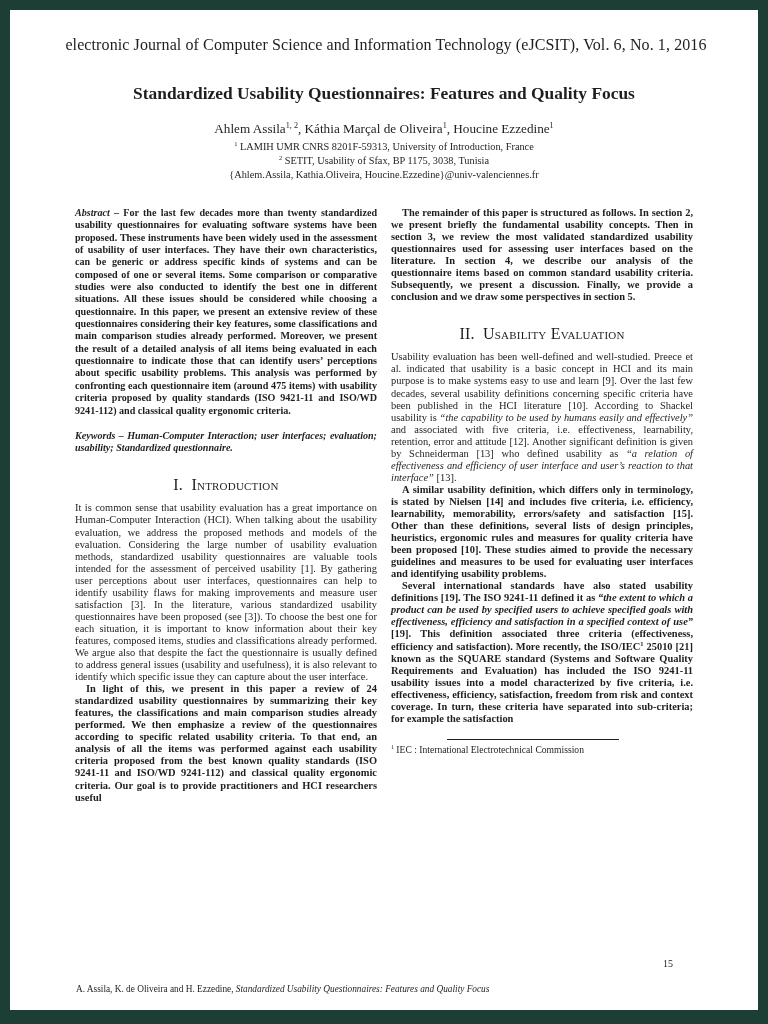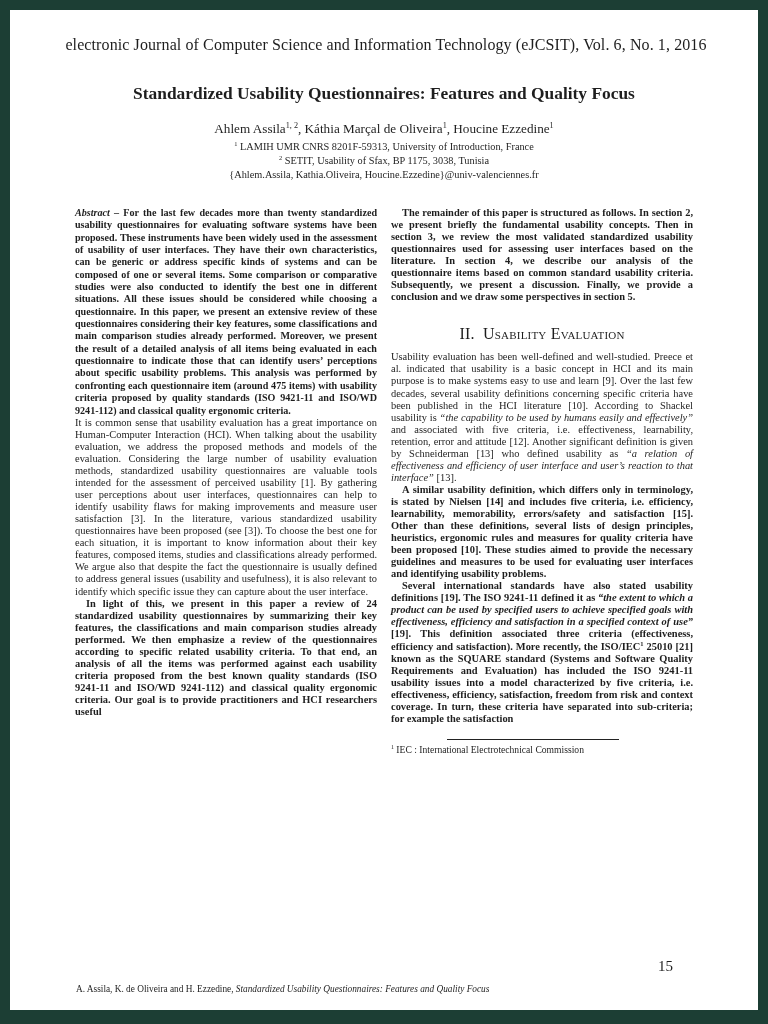--- a/index.html
+++ b/index.html
@@ -32,41 +32,43 @@
   .col p.indent{text-indent:11px;font-weight:bold;}
   .sec-heading{text-align:center;font-size:16px;margin:22px 0 8px;letter-spacing:.2px;}
   .bd{font-weight:bold;}
   .it{font-style:italic;}
   .sc{font-variant:small-caps;}
   sup{font-size:.62em;vertical-align:super;line-height:0;}
   .footnote{margin-top:14px;text-align:left;}
   .footnote-rule{width:172px;margin-left:56px;border-top:1.5px solid #222;margin-bottom:4px;}
   .footnote p{font-size:9.6px;line-height:11.5px;margin:0;}
   .footer-citation{position:absolute;left:76px;top:984px;font-size:9.3px;}
-  .page-number{position:absolute;right:95px;top:958px;font-size:15px;}
+  .page-number{position:absolute;right:95px;top:958px;font-size:10px;}
 </style>
 </head>
 <body>
 
 <div class="frame"></div>
 
 <div class="journal-header">electronic Journal of Computer Science and Information Technology (eJCSIT), Vol. 6, No. 1, 2016</div>
 
 <div class="paper-title">Standardized Usability Questionnaires: Features and Quality Focus</div>
 
 <div class="byline">
   <div class="authors"><span>Ahlem Assila</span><sup>1, 2</sup><span>, Káthia Marçal de Oliveira</span><sup>1</sup><span>, Houcine Ezzedine</span><sup>1</sup></div>
   <div class="affil"><sup>1</sup><span> LAMIH UMR CNRS 8201F-59313, University of Introduction, France</span></div>
   <div class="affil"><sup>2</sup><span> SETIT, Usability of Sfax, BP 1175, 3038, Tunisia</span></div>
   <div class="email">{Ahlem.Assila, Kathia.Oliveira, Houcine.Ezzedine}@univ-valenciennes.fr</div>
 </div>
 
 <div class="cols">
   <div class="col">
       <p class="abstract"><span class="it bd">Abstract</span><span class="bd"> – For the last few decades more than twenty standardized usability questionnaires for evaluating software systems have been proposed. These instruments have been widely used in the assessment of usability of user interfaces. They have their own characteristics, can be generic or address specific kinds of systems and can be composed of one or several items. Some comparison or comparative studies were also conducted to identify the best one in different situations. All these issues should be considered while choosing a questionnaire. In this paper, we present an extensive review of these questionnaires considering their key features, some classifications and main comparison studies already performed. Moreover, we present the result of a detailed analysis of all items being evaluated in each questionnaire to indicate those that can identify users’ perceptions about specific usability problems. This analysis was performed by confronting each questionnaire item (around 475 items) with usability criteria proposed by quality standards (ISO 9421-11 and ISO/WD 9241-112) and classical quality ergonomic criteria.</span></p>
+      <p class="keywords"><span class="it bd">Keywords</span><span class="it bd"> – Human-Computer Interaction; user interfaces; evaluation; usability; Standardized questionnaire.</span></p>
+      <div class="sec-heading"><span>I.&nbsp;&nbsp;</span><span class="sc">Introduction</span></div>
       <p><span>It is common sense that usability evaluation has a great importance on Human-Computer Interaction (HCI). When talking about the usability evaluation, we address the proposed methods and models of the evaluation. Considering the large number of usability evaluation methods, standardized usability questionnaires are valuable tools intended for the assessment of perceived usability [1]. By gathering user perceptions about user interfaces, questionnaires can help to identify usability flaws for making improvements and measure user satisfaction [3]. In the literature, various standardized usability questionnaires have been proposed (see [3]). To choose the best one for each situation, it is important to know information about their key features, composed items, studies and classifications already performed. We argue also that despite the fact the questionnaire is usually defined to address general issues (usability and usefulness), it is also relevant to identify which specific issue they can capture about the user interface.</span></p>
       <p class="indent"><span>In light of this, we present in this paper a review of 24 standardized usability questionnaires by summarizing their key features, the classifications and main comparison studies already performed. We then emphasize a review of the questionnaires according to specific related usability criteria. To that end, an analysis of all the items was performed against each usability criteria proposed from the best known quality standards (ISO 9241-11 and ISO/WD 9241-112) and classical quality ergonomic criteria. Our goal is to provide practitioners and HCI researchers useful</span></p>
     </div>
   <div class="col">
       <p class="indent"><span>The remainder of this paper is structured as follows. In section 2, we present briefly the fundamental usability concepts. Then in section 3, we review the most validated standardized usability questionnaires used for assessing user interfaces based on the literature. In section 4, we describe our analysis of the questionnaire items based on common standard usability criteria. Subsequently, we present a discussion. Finally, we provide a conclusion and we draw some perspectives in section 5.</span></p>
       <div class="sec-heading"><span>II.&nbsp;&nbsp;</span><span class="sc">Usability Evaluation</span></div>
       <p><span>Usability evaluation has been well-defined and well-studied. Preece et al. indicated that usability is a basic concept in HCI and its main purpose is to make systems easy to use and learn [9]. Over the last few decades, several usability definitions concerning specific criteria have been published in the HCI literature [10]. According to Shackel usability is </span><span class="it">“the capability to be used by humans easily and effectively”</span><span> and associated with five criteria, i.e. effectiveness, learnability, retention, error and attitude [12]. Another significant definition is given by Schneiderman [13] who defined usability as </span><span class="it">“a relation of effectiveness and efficiency of user interface and user’s reaction to that interface”</span><span> [13].</span></p>
       <p class="indent"><span>A similar usability definition, which differs only in terminology, is stated by Nielsen [14] and includes five criteria, i.e. efficiency, learnability, memorability, errors/safety and satisfaction [15]. Other than these definitions, several lists of design principles, heuristics, ergonomic rules and measures for quality criteria have been proposed [10]. These studies aimed to provide the necessary guidelines and measures to be used for evaluating user interfaces and identifying usability problems.</span></p>
       <p class="indent"><span>Several international standards have also stated usability definitions [19]. The ISO 9241-11 defined it as </span><span class="it">“the extent to which a product can be used by specified users to achieve specified goals with effectiveness, efficiency and satisfaction in a specified context of use”</span><span> [19]. This definition associated three criteria (effectiveness, efficiency and satisfaction). More recently, the ISO/IEC</span><sup>1</sup><span> 25010 [21] known as the SQUARE standard (Systems and Software Quality Requirements and Evaluation) has included the ISO 9241-11 usability issues into a model characterized by five criteria, i.e. effectiveness, efficiency, satisfaction, freedom from risk and context coverage. In turn, these criteria have separated into sub-criteria; for example the satisfaction</span></p>
       <div class="footnote">

